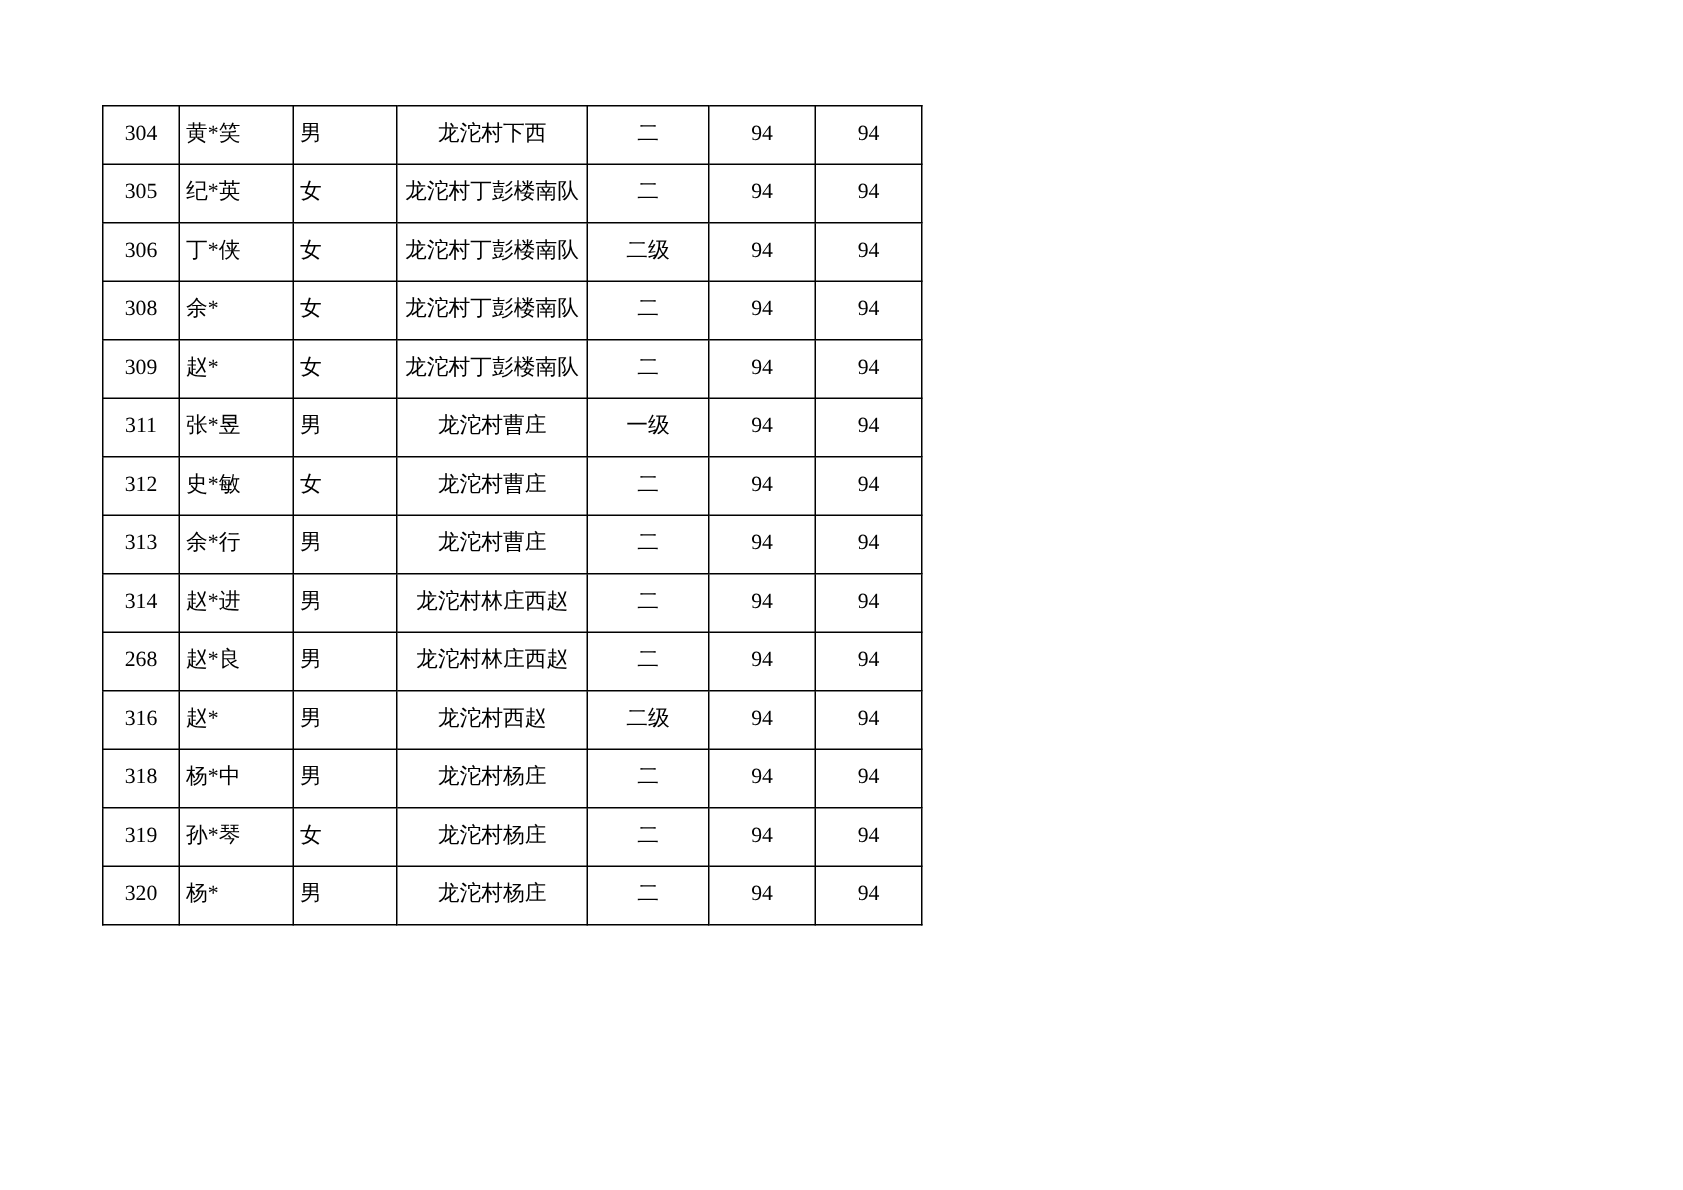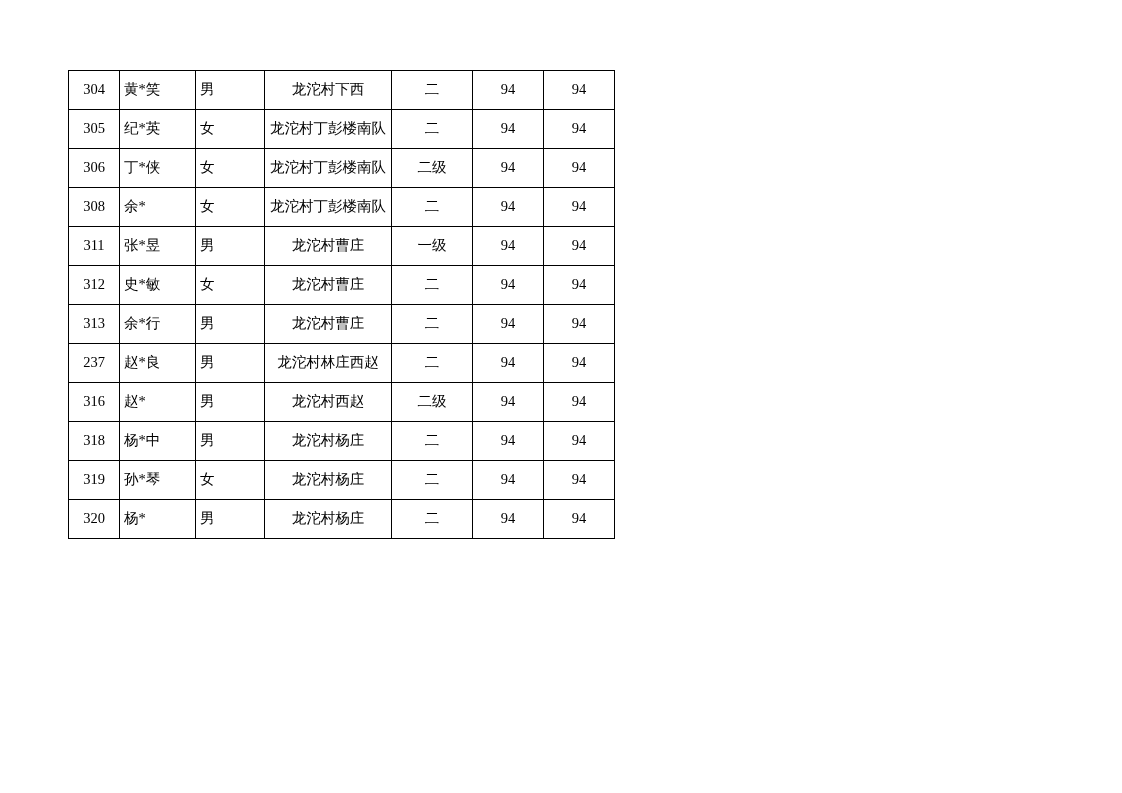--- a/index.html
+++ b/index.html
@@ -84,20 +84,29 @@
           <tr>
             <td class="c-id">308</td>
             <td class="c-name">余*</td>
             <td class="c-gender">女</td>
             <td class="c-addr">龙沱村丁彭楼南队</td>
             <td class="c-level">二</td>
             <td class="c-val1">94</td>
             <td class="c-val2">94</td>
           </tr>
           <tr>
+            <td class="c-id">309</td>
+            <td class="c-name">赵*</td>
+            <td class="c-gender">女</td>
+            <td class="c-addr">龙沱村丁彭楼南队</td>
+            <td class="c-level">二</td>
+            <td class="c-val1">94</td>
+            <td class="c-val2">94</td>
+          </tr>
+          <tr>
             <td class="c-id">311</td>
             <td class="c-name">张*昱</td>
             <td class="c-gender">男</td>
             <td class="c-addr">龙沱村曹庄</td>
             <td class="c-level">一级</td>
             <td class="c-val1">94</td>
             <td class="c-val2">94</td>
           </tr>
           <tr>
             <td class="c-id">312</td>
@@ -111,21 +120,30 @@
           <tr>
             <td class="c-id">313</td>
             <td class="c-name">余*行</td>
             <td class="c-gender">男</td>
             <td class="c-addr">龙沱村曹庄</td>
             <td class="c-level">二</td>
             <td class="c-val1">94</td>
             <td class="c-val2">94</td>
           </tr>
           <tr>
-            <td class="c-id">237</td>
+            <td class="c-id">314</td>
+            <td class="c-name">赵*进</td>
+            <td class="c-gender">男</td>
+            <td class="c-addr">龙沱村林庄西赵</td>
+            <td class="c-level">二</td>
+            <td class="c-val1">94</td>
+            <td class="c-val2">94</td>
+          </tr>
+          <tr>
+            <td class="c-id">268</td>
             <td class="c-name">赵*良</td>
             <td class="c-gender">男</td>
             <td class="c-addr">龙沱村林庄西赵</td>
             <td class="c-level">二</td>
             <td class="c-val1">94</td>
             <td class="c-val2">94</td>
           </tr>
           <tr>
             <td class="c-id">316</td>
             <td class="c-name">赵*</td>

